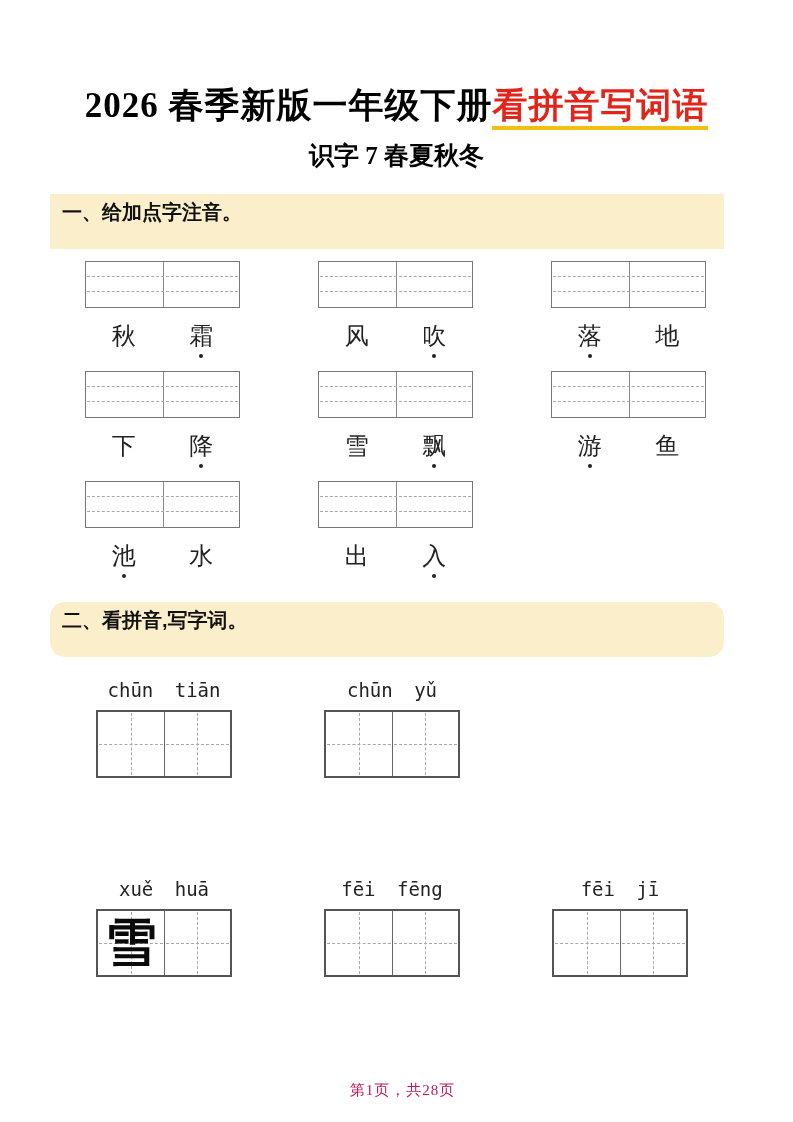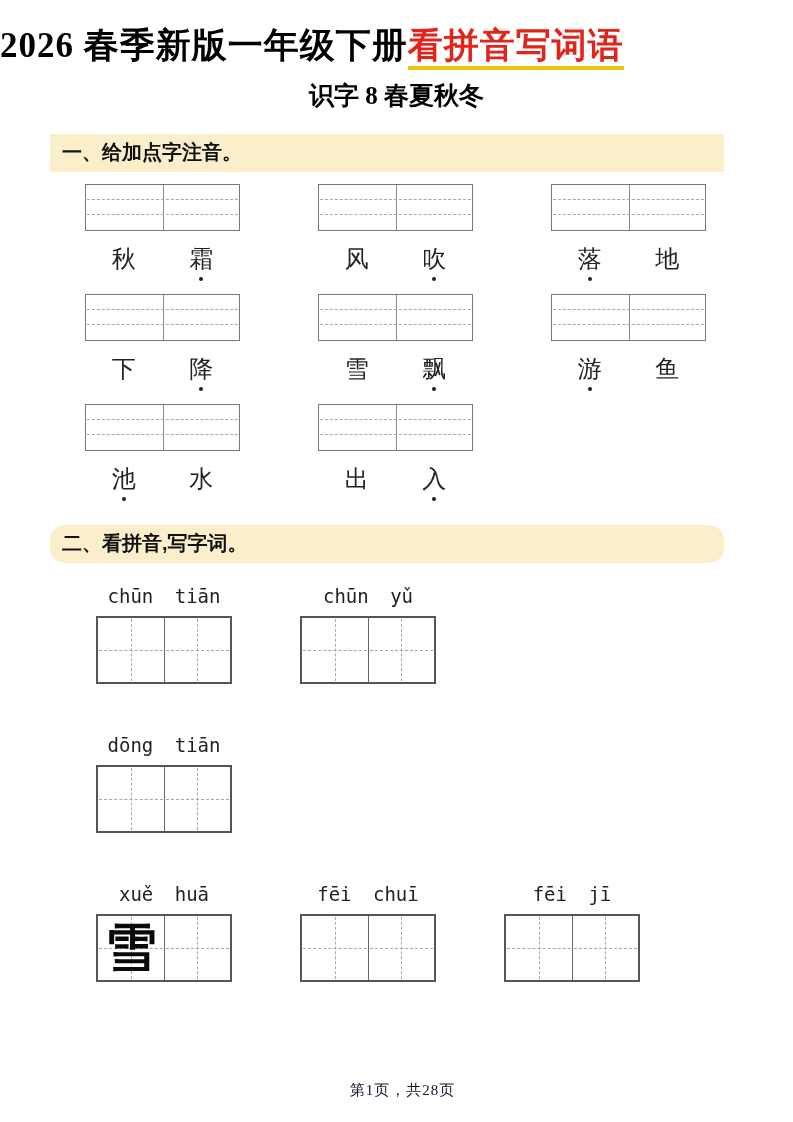--- a/index.html
+++ b/index.html
@@ -7,76 +7,76 @@
     --ink:#1c1c1c; --line:#777; --dash:#a8a8a8;
   }
   *{margin:0;padding:0;box-sizing:border-box;}
   html,body{background:#fff;}
   .page{
     width:793px;height:1122px;background:#fff;position:relative;overflow:hidden;
     font-family:"Liberation Serif","DejaVu Serif",serif;color:var(--ink);
     margin:0 auto;
   }
   
-  .title{padding-top:26px;text-align:left;font-size:35px;font-weight:bold;color:#000;letter-spacing:1px;line-height:1.15;}
+  .title{padding-top:86px;text-align:center;font-size:35px;font-weight:bold;color:#000;letter-spacing:1px;line-height:1.15;}
   .title-red{color:var(--red);border-bottom:4px solid var(--gold);padding-bottom:1px;}
   .subtitle{text-align:center;font-size:25px;font-weight:bold;color:#000;margin-top:13px;}
   
   .band{
     width:674px;margin:22px 0 0 50px;background:var(--band);
-    padding:5px 12px 6px 12px;font-size:20px;font-weight:bold;color:#111;
+    padding:5px 12px 23px 12px;font-size:20px;font-weight:bold;color:#111;
     font-family:"Liberation Sans","DejaVu Sans",sans-serif;
   }
   .band2{margin-top:32px;border-radius:15px;}
   
   .s1-row{display:flex;gap:78px;margin:21px 0 0 85px;}
   .s1-row.first{margin-top:12px;}
   .s1-group{width:155px;}
   .ruled-box{height:47px;border:1.5px solid var(--line);position:relative;background:#fff;}
   .ruled-box .vdiv{position:absolute;left:50%;top:0;bottom:0;border-left:1px solid #8a8a8a;}
   .ruled-box .dash{position:absolute;left:1px;right:1px;border-top:1px dashed var(--dash);}
   .ruled-box .d1{top:31%;}
   .ruled-box .d2{top:64%;}
   .pair{display:flex;margin-top:15px;height:27px;}
   .hz{flex:1;text-align:center;font-size:24px;line-height:27px;position:relative;color:#222;}
   .hz.dotted::after{
     content:"";position:absolute;left:50%;bottom:-8px;transform:translateX(-50%);
     width:4px;height:4px;border-radius:50%;background:#222;
   }
   
-  .s2-row{display:flex;gap:68px;margin-left:96px;margin-top:50px;}
+  .s2-row{display:flex;gap:92px;margin-left:96px;margin-top:50px;}
   .s2-row.first{margin-top:22px;}
   .s2-item{width:136px;}
   .pinyin{
     text-align:center;font-family:"DejaVu Sans Mono","Liberation Mono",monospace;
     font-size:19px;color:#222;word-spacing:10px;margin-bottom:7px;height:24px;white-space:nowrap;
   }
   .tian-box{width:136px;height:68px;border:2px solid #555;display:flex;background:#fff;}
   .cell{flex:1;position:relative;}
   .cell + .cell{border-left:1.6px solid #666;}
   .cell::before{content:"";position:absolute;left:50%;top:1px;bottom:1px;border-left:1px dashed var(--dash);}
   .cell::after{content:"";position:absolute;top:50%;left:1px;right:1px;border-top:1px dashed var(--dash);}
   .answer-char{
     position:absolute;inset:0;z-index:1;display:flex;align-items:center;justify-content:center;
     font-size:52px;font-weight:900;color:#0a0a0a;line-height:1;
   }
   
   .footer{
     position:absolute;left:12px;right:0;bottom:22px;text-align:center;
-    font-size:15px;color:#0f172a;letter-spacing:1px;
+    font-size:15px;color:#be185d;letter-spacing:1px;
   }
 </style>
 </head>
 <body>
 
 <div class="page">
 
   <div class="title"><span>2026 春季新版一年级下册</span><span class="title-red">看拼音写词语</span></div>
 
-  <div class="subtitle">识字 8 春夏秋冬</div>
+  <div class="subtitle">识字 7 春夏秋冬</div>
 
   <div class="band">一、给加点字注音。</div>
 
   <div>
       <div class="s1-row first">
         <div class="s1-group">
           <div class="ruled-box">
             <span class="vdiv"></span>
             <span class="dash d1"></span>
             <span class="dash d2"></span>
@@ -183,40 +183,33 @@
         </div>
         <div class="s2-item">
           <div class="pinyin">chūn yǔ</div>
           <div class="tian-box">
             <div class="cell"></div>
             <div class="cell"></div>
           </div>
         </div>
       </div>
       <div class="s2-row">
-        <div class="s2-item">
-          <div class="pinyin">dōng tiān</div>
-          <div class="tian-box">
-            <div class="cell"></div>
-            <div class="cell"></div>
-          </div>
-        </div>
       </div>
       <div class="s2-row">
         <div class="s2-item">
           <div class="pinyin">xuě huā</div>
           <div class="tian-box">
             <div class="cell">
               <span class="answer-char">雪</span>
             </div>
             <div class="cell"></div>
           </div>
         </div>
         <div class="s2-item">
-          <div class="pinyin">fēi chuī</div>
+          <div class="pinyin">fēi fēng</div>
           <div class="tian-box">
             <div class="cell"></div>
             <div class="cell"></div>
           </div>
         </div>
         <div class="s2-item">
           <div class="pinyin">fēi jī</div>
           <div class="tian-box">
             <div class="cell"></div>
             <div class="cell"></div>

